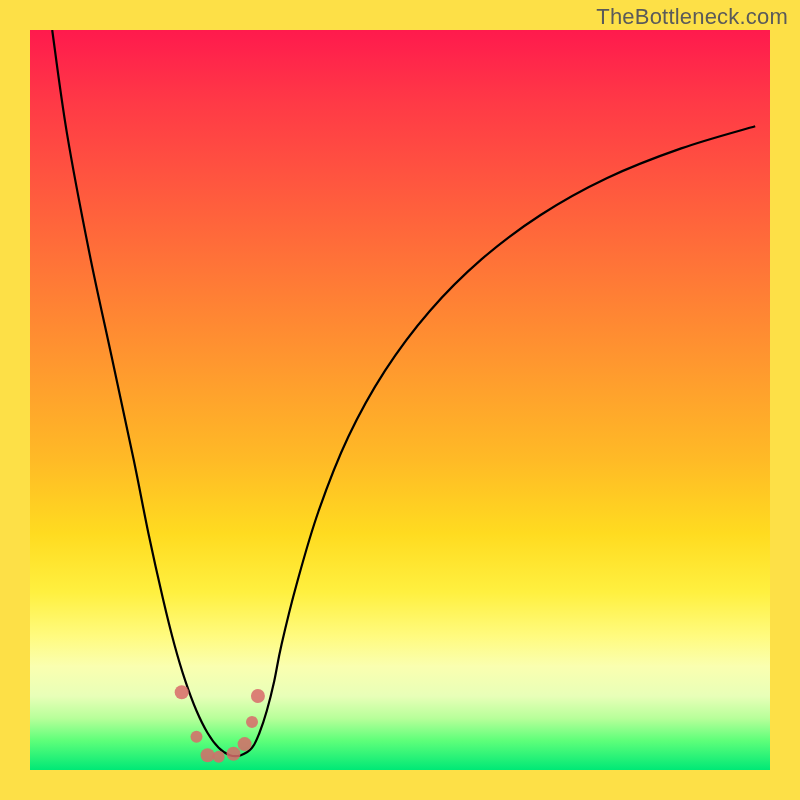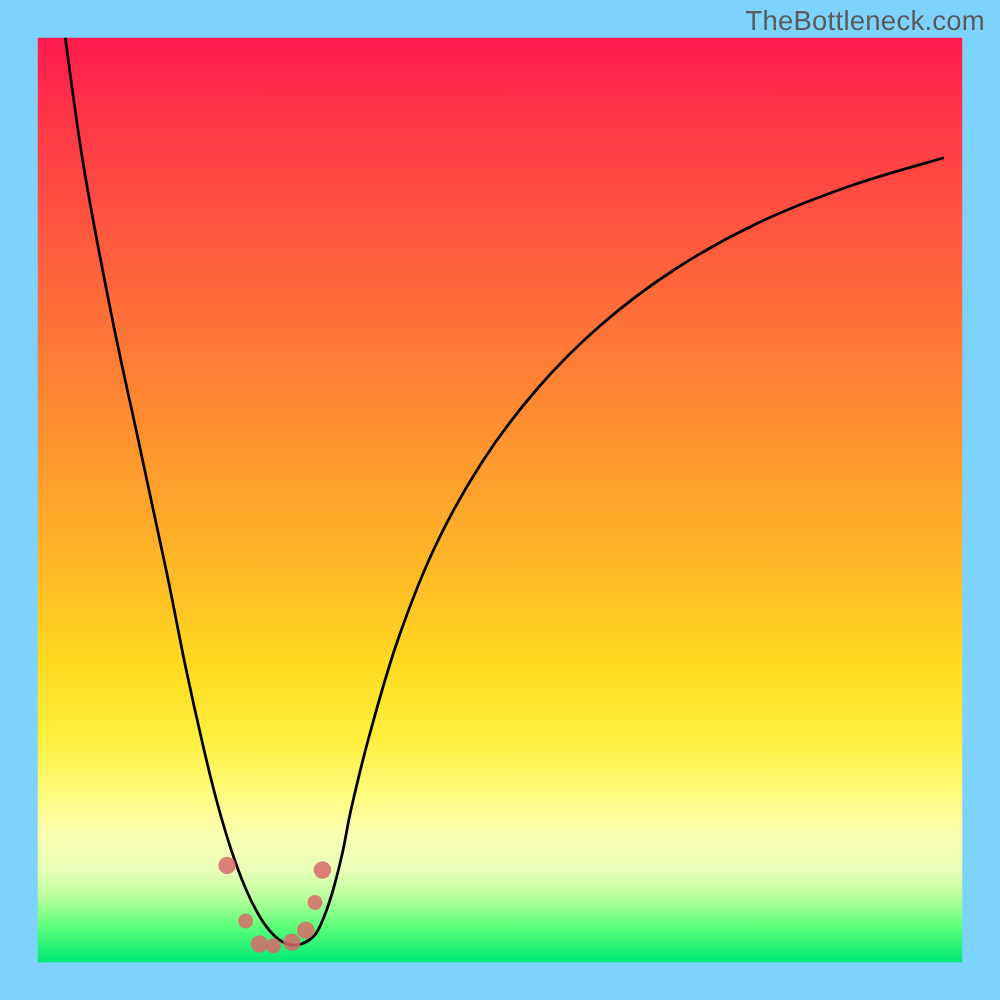--- a/index.html
+++ b/index.html
@@ -10,21 +10,21 @@
     overflow: hidden;
     background: #000;
     font-family: Arial, Helvetica, sans-serif;
   }
   .frame {
     position: absolute;
     left: 0;
     top: 0;
     width: 800px;
     height: 800px;
-    background: #7dd3fc;
+    background: #fde047;
     text-align: center;
   }
   .plot-area {
     position: absolute;
     
     left: 30px;
     top: 30px;
     width: 740px;
     height: 740px;
     overflow: hidden;

